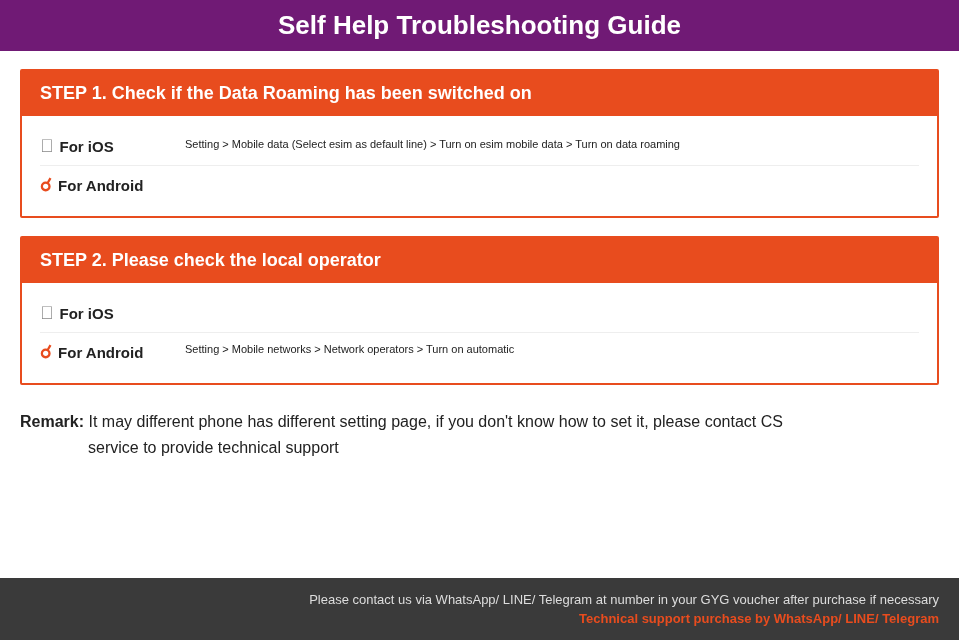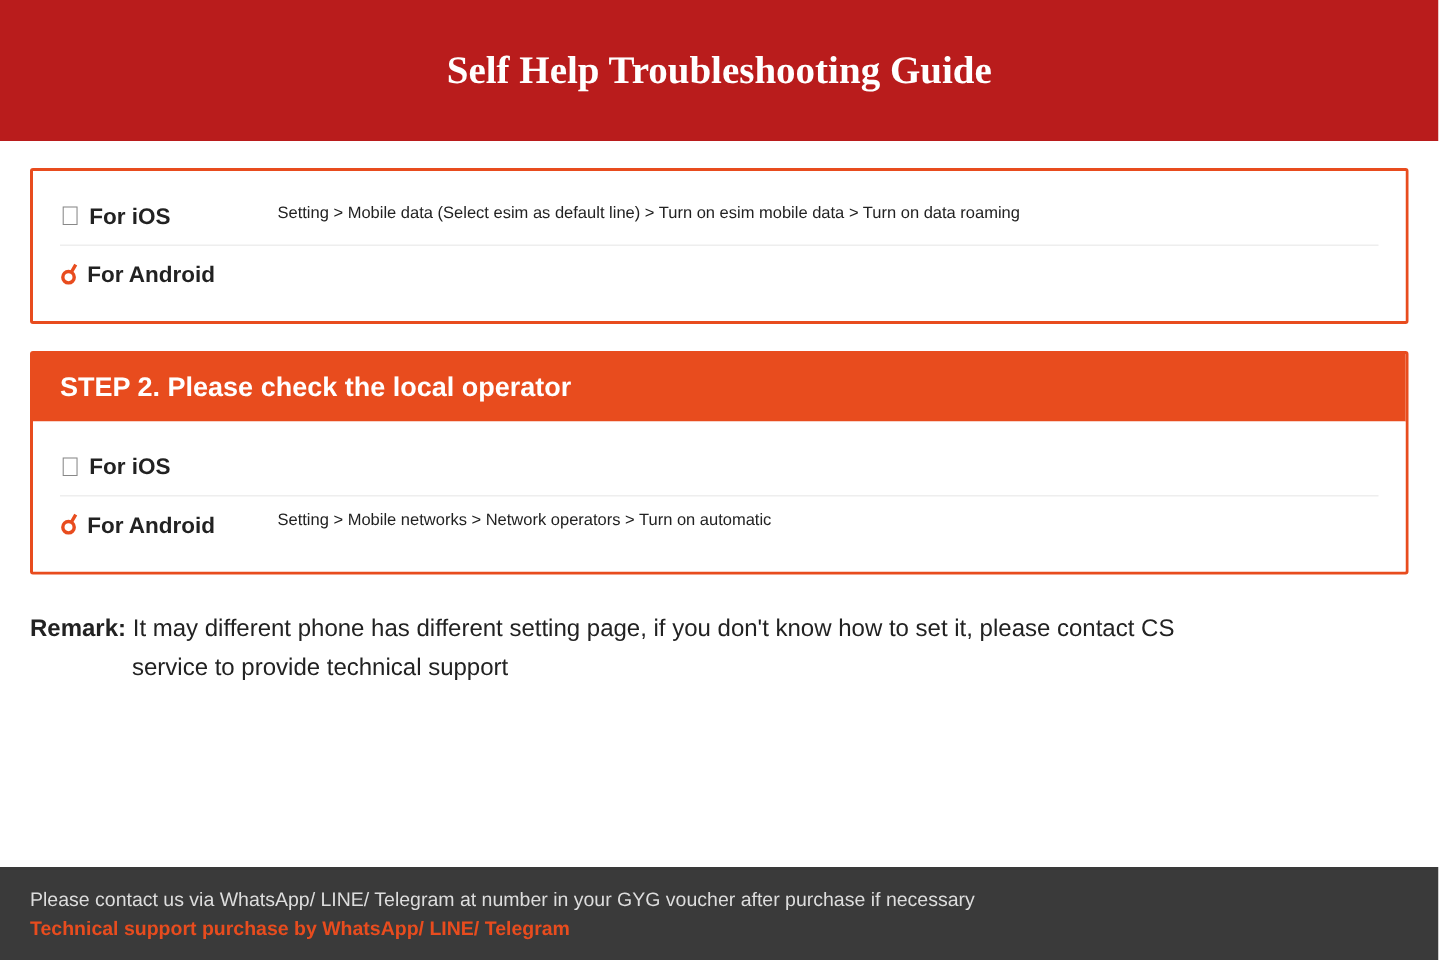--- a/index.html
+++ b/index.html
@@ -7,24 +7,23 @@
       width: 959px;
       min-height: 640px;
       font-family: Arial, sans-serif;
       background: #fff;
       display: flex;
       flex-direction: column;
     }
 
     
     .header {
-      background: #b91c1c;
-      padding: 32px 20px;
+      background: #701a75;
+      padding: 10px 20px;
       text-align: center;
-      font-family: Liberation Serif, serif;
     }
     .header-title {
       color: #fff;
       font-size: 26px;
       font-weight: bold;
     }
 
     
     .main-content {
       flex: 1;
@@ -99,21 +98,21 @@
     }
     .remark-indent {
       display: block;
       padding-left: 68px;
     }
 
     
     .footer {
       background: #3a3a3a;
       padding: 14px 20px;
-      text-align: left;
+      text-align: right;
     }
     .footer-main {
       color: #ddd;
       font-size: 13px;
       margin-bottom: 4px;
     }
     .footer-support {
       color: #e84c1e;
       font-size: 13px;
       font-weight: bold;
@@ -122,20 +121,23 @@
 </head>
 <body>
 
 <div class="header">
   <span class="header-title">Self Help Troubleshooting Guide</span>
 </div>
 
 <div class="main-content">
 
   <div class="step-block">
+    <div class="step-header">
+      <span class="step-header-text">STEP 1.  Check if the Data Roaming has been switched on</span>
+    </div>
     <div class="step-body">
 
       <div class="step-row">
         <div class="platform-label">
           <span class="platform-icon ios-icon"></span>
           <span>For iOS</span>
         </div>
         <span class="step-description">Setting &gt; Mobile data (Select esim as default line) &gt; Turn on esim mobile data &gt; Turn on data roaming</span>
       </div>
 

